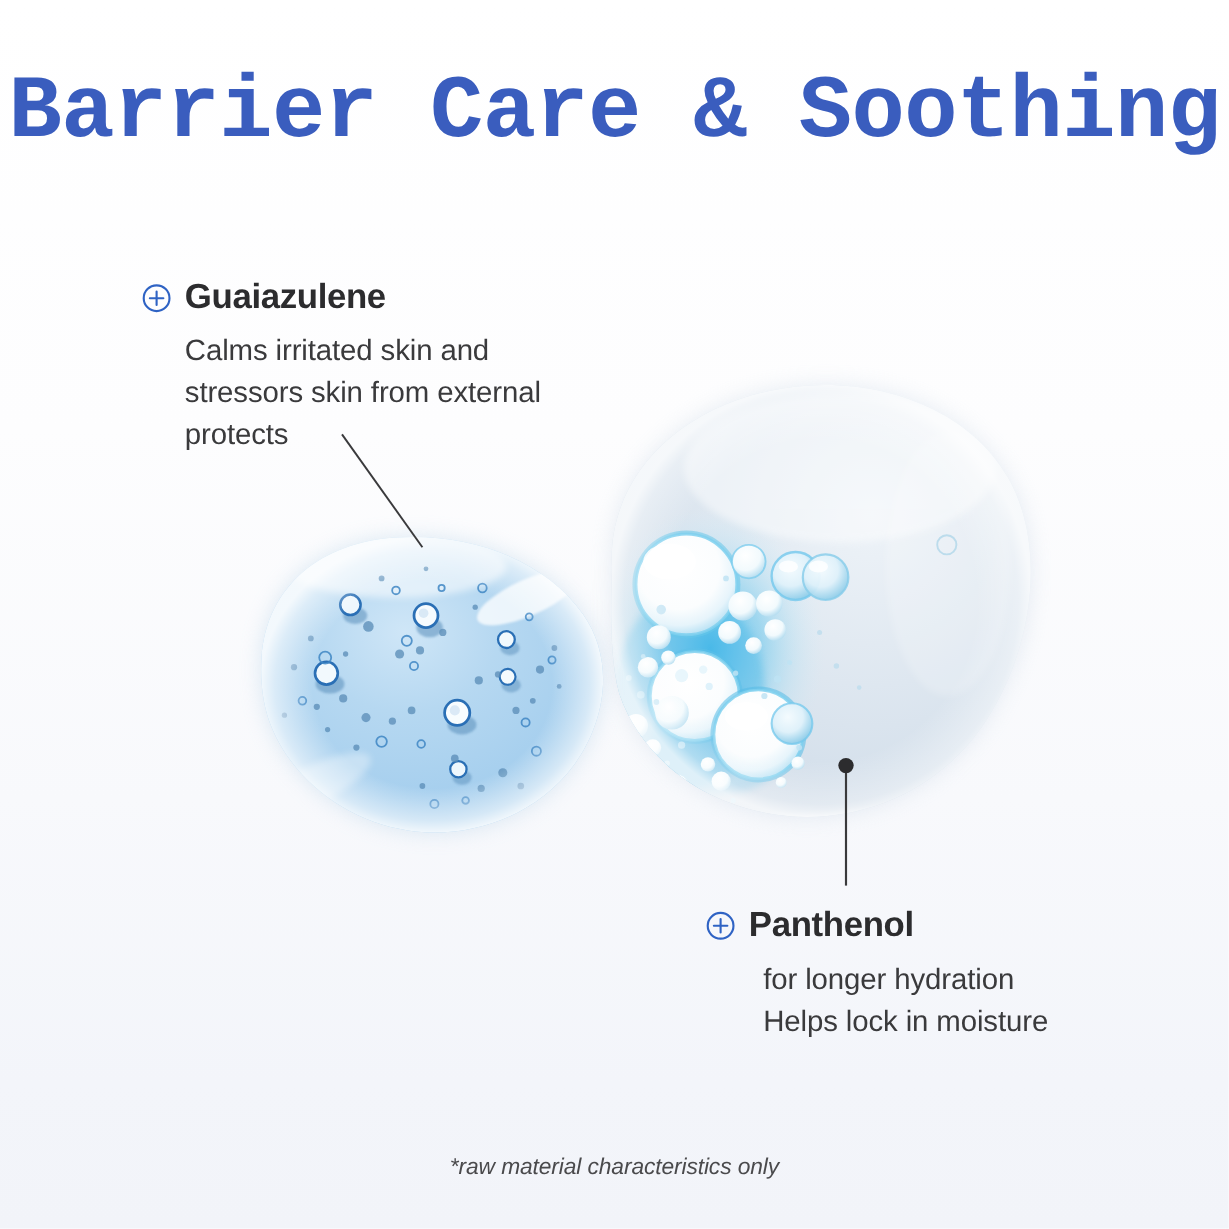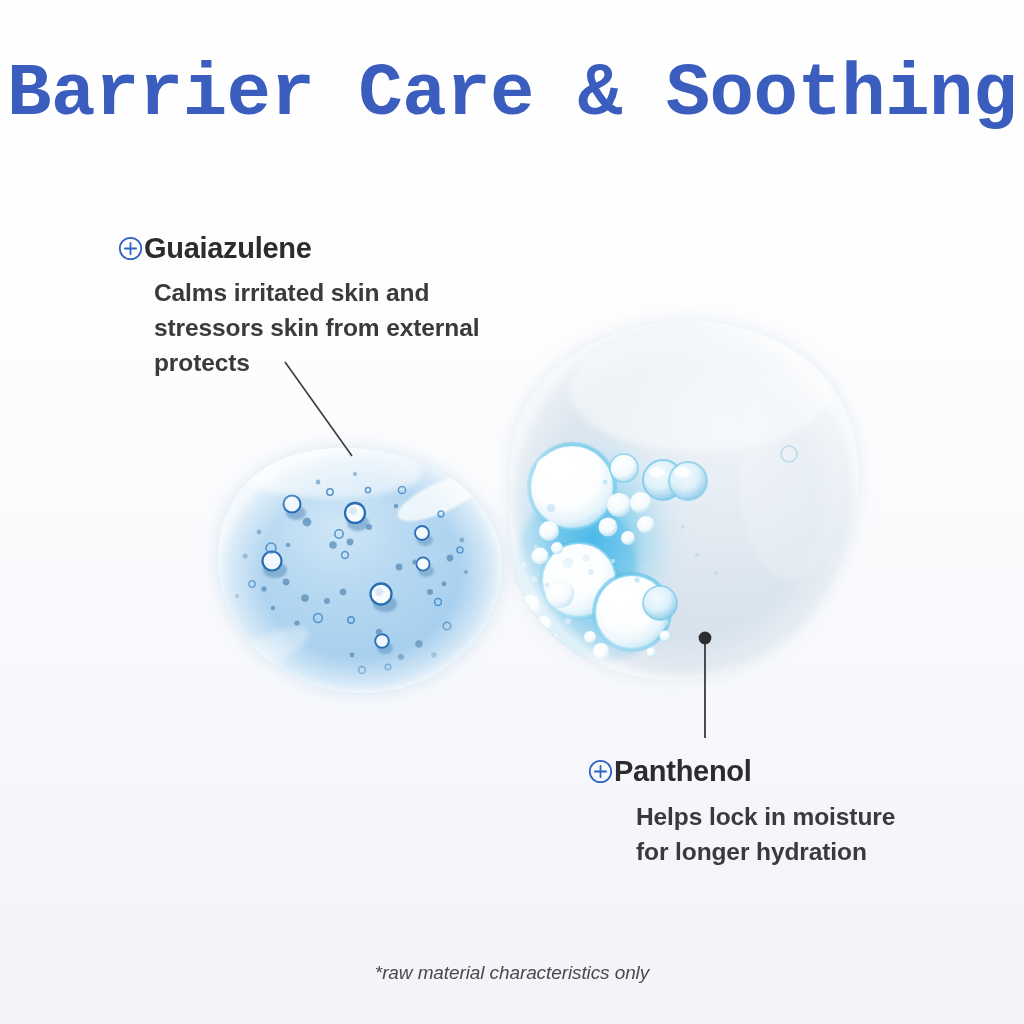--- a/index.html
+++ b/index.html
@@ -49,40 +49,40 @@
     height: 1024px;
     pointer-events: none;
   }
 
   
   .callout { position: absolute; }
 
   .callout-head {
     display: flex;
     align-items: center;
-    gap: 1px;
+    gap: 11px;
   }
   .plus-icon {
     width: 25px;
     height: 25px;
     flex: 0 0 25px;
     display: block;
   }
   .ingredient-name {
     font-family: "Liberation Sans", sans-serif;
     font-weight: 700;
     font-size: 29px;
     color: #2c2c2e;
     letter-spacing: -0.3px;
     line-height: 1;
     white-space: nowrap;
   }
   .ingredient-desc {
     font-family: "Liberation Sans", sans-serif;
-    font-weight: 700;
+    font-weight: 400;
     font-size: 24.5px;
     color: #3a3a3c;
     line-height: 1.42;
     margin-top: 13px;
     margin-left: 36px;
     letter-spacing: -0.1px;
   }
   .ingredient-desc span { display: block; white-space: nowrap; }
 
   #callout-guaiazulene { left: 118px; top: 234px; }
@@ -468,20 +468,20 @@
 
   <div class="callout" id="callout-panthenol">
     <div class="callout-head">
       <svg class="plus-icon" viewBox="0 0 24 24">
         <circle cx="12" cy="12" r="10.3" fill="none" stroke="#2f63c4" stroke-width="1.7"></circle>
         <path d="M12 6.6 V17.4 M6.6 12 H17.4" stroke="#2f63c4" stroke-width="1.7" stroke-linecap="round"></path>
       </svg>
       <div class="ingredient-name">Panthenol</div>
     </div>
     <div class="ingredient-desc">
+      <span>for longer hydration</span>
       <span>Helps lock in moisture</span>
-      <span>for longer hydration</span>
     </div>
   </div>
 
   <div class="footnote">*raw material characteristics only</div>
 
 </div>
 
 </body></html>

